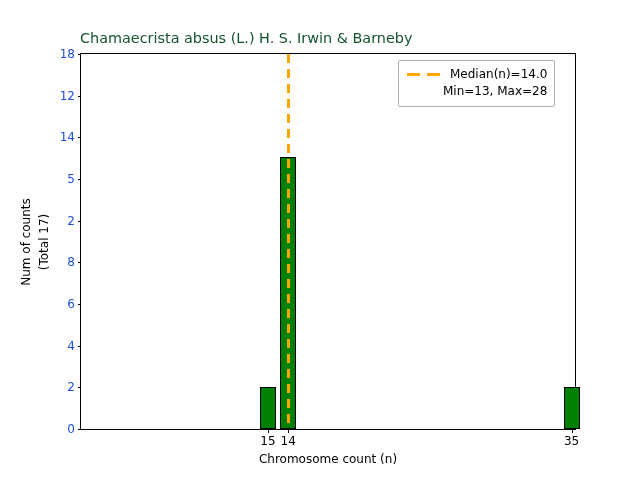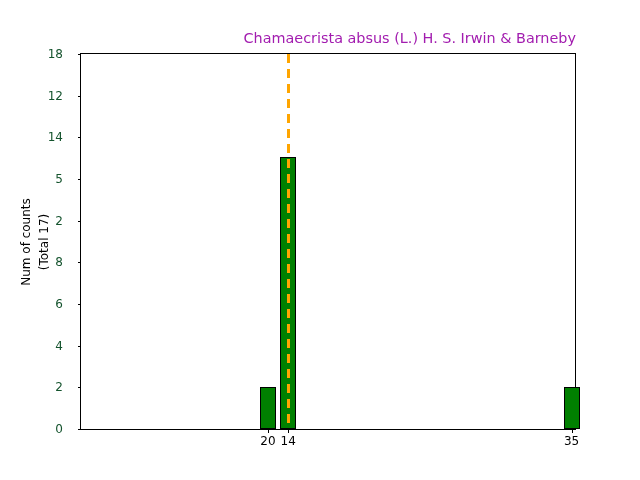--- a/index.html
+++ b/index.html
@@ -22,23 +22,23 @@
     height: 480px;
     background: #ffffff;
   }
 
   
   #chart-title {
     position: absolute;
     left: 80px;
     top: 30px;
     width: 496px;
-    text-align: right;
+    text-align: left;
     font-size: 14.4px;
-    color: #a21caf;
+    color: #14532d;
     line-height: 17px;
     white-space: nowrap;
   }
 
   
   #plot-area {
     position: absolute;
     left: 80px;
     top: 53px;
     width: 496px;
@@ -84,23 +84,23 @@
   .ytick-mark {
     position: absolute;
     left: -3.5px;
     width: 3.5px;
     height: 1px;
     background: #000000;
   }
   .ytick-label {
     position: absolute;
     right: 100%;
-    margin-right: 18px;
-    font-size: 12px;
-    color: #14532d;
+    margin-right: 6px;
+    font-size: 12px;
+    color: #1d4ed8;
     line-height: 1;
     transform: translateY(-50%);
     white-space: nowrap;
   }
   .ytick-row {
     position: absolute;
     left: 0;
     width: 0;
     height: 0;
   }
@@ -261,29 +261,42 @@
       </div>
 
       <div class="bar" style="left:179.0px; width:16px; height:41.9px;"></div>
       <div class="bar" style="left:199.2px; width:16px; height:272.2px;"></div>
       <div class="bar" style="left:482.6px; width:16px; height:41.9px;"></div>
 
       <div id="median-line" style="left:205.7px;"></div>
 
       <div style="position:absolute; left:187.0px; top:0; height:100%; width:0;">
         <div class="xtick-mark"></div>
-        <div class="xtick-label">20</div>
+        <div class="xtick-label">15</div>
       </div>
       <div style="position:absolute; left:207.2px; top:0; height:100%; width:0;">
         <div class="xtick-mark"></div>
         <div class="xtick-label">14</div>
       </div>
       <div style="position:absolute; left:490.6px; top:0; height:100%; width:0;">
         <div class="xtick-mark"></div>
         <div class="xtick-label">35</div>
       </div>
 
     </div>
   </div>
 
-
+  <div id="xlabel">Chromosome count (n)</div>
+
+  <div id="legend">
+    <div class="legend-row">
+      <div class="legend-swatch">
+        <div class="legend-dash d1"></div>
+        <div class="legend-dash d2"></div>
+      </div>
+      <div class="legend-text">Median(n)=14.0</div>
+    </div>
+    <div class="legend-row-2">
+      <div class="legend-text">Min=13, Max=28</div>
+    </div>
+  </div>
 
 </div>
 
 </body></html>

